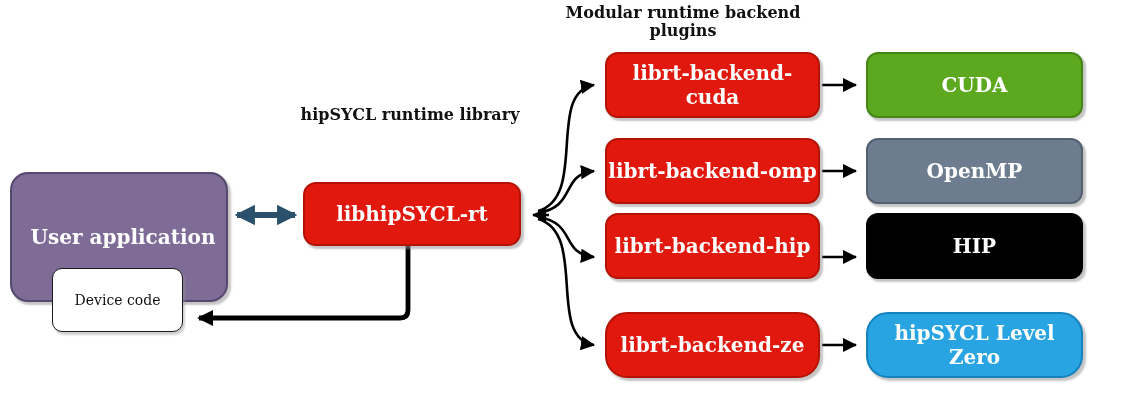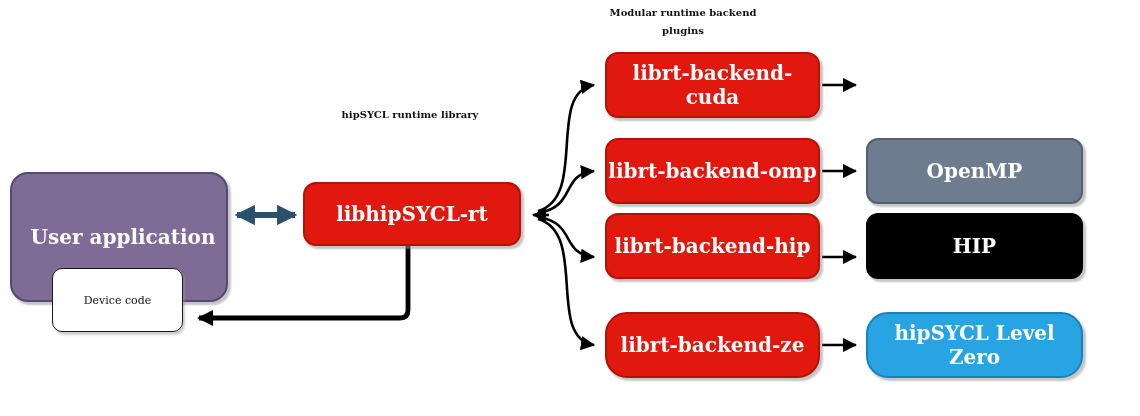--- a/index.html
+++ b/index.html
@@ -16,37 +16,37 @@
   .node .lbl{font-weight:bold;font-size:20px;color:#ffffff;}
   .user-app{
     left:10px;top:172px;width:218px;height:130px;border-radius:18px;
     background:#7e6c97;border:2px solid#57486f;padding-left:8px;
   }
   .device-code{
     left:52px;top:268px;width:131px;height:64px;border-radius:10px;
     background:#ffffff;border:1.6px solid #1a1a1a;z-index:2;
     box-shadow:2px 2.5px 2px rgba(150,150,150,0.45);
   }
-  .device-code .lbl{font-weight:normal;font-size:11px;color:#111111;}
+  .device-code .lbl{font-weight:normal;font-size:14px;color:#111111;}
   .runtime{
     left:303px;top:182px;width:218px;height:64px;border-radius:13px;
     background:#e1180d;border:2px solid #b41205;
   }
   .plugin{
     left:605px;width:215px;height:66px;border-radius:13px;
     background:#e1180d;border:2px solid #b41205;
   }
   .target{left:866px;width:217px;height:66px;border-radius:12px;}
   .row0{top:52px;}  .row1{top:138px;}  .row2{top:213px;}  .row3{top:312px;border-radius:22px;}
   .t-cuda{background:#5ca81e;border:2px solid #468617;}
   .t-omp{background:#6d7c8e;border:2px solid #53616f;text-align:center;}
   .t-hip{background:#000000;border:2px solid #000000;}
   .t-ze{background:#27a4e1;border:2px solid #1581bd;}
   .title{
-    position:absolute;z-index:1;font-weight:bold;font-size:10px;color:#111111;
+    position:absolute;z-index:1;font-weight:bold;font-size:16px;color:#111111;
     text-align:center;line-height:18px;
   }
   .title-runtime{left:250px;top:106px;width:320px;}
   .title-plugins{left:563px;top:4px;width:240px;}
 </style>
 </head>
 <body>
 
 <div class="canvas">
 
@@ -105,20 +105,23 @@
   <div class="node plugin row1">
     <span class="lbl">librt-backend-omp</span>
   </div>
   <div class="node plugin row2">
     <span class="lbl">librt-backend-hip</span>
   </div>
   <div class="node plugin row3">
     <span class="lbl">librt-backend-ze</span>
   </div>
 
+  <div class="node target t-cuda row0">
+    <span class="lbl">CUDA</span>
+  </div>
   <div class="node target t-omp row1">
     <span class="lbl">OpenMP</span>
   </div>
   <div class="node target t-hip row2">
     <span class="lbl">HIP</span>
   </div>
   <div class="node target t-ze row3">
     <span class="lbl">hipSYCL Level Zero</span>
   </div>
 

